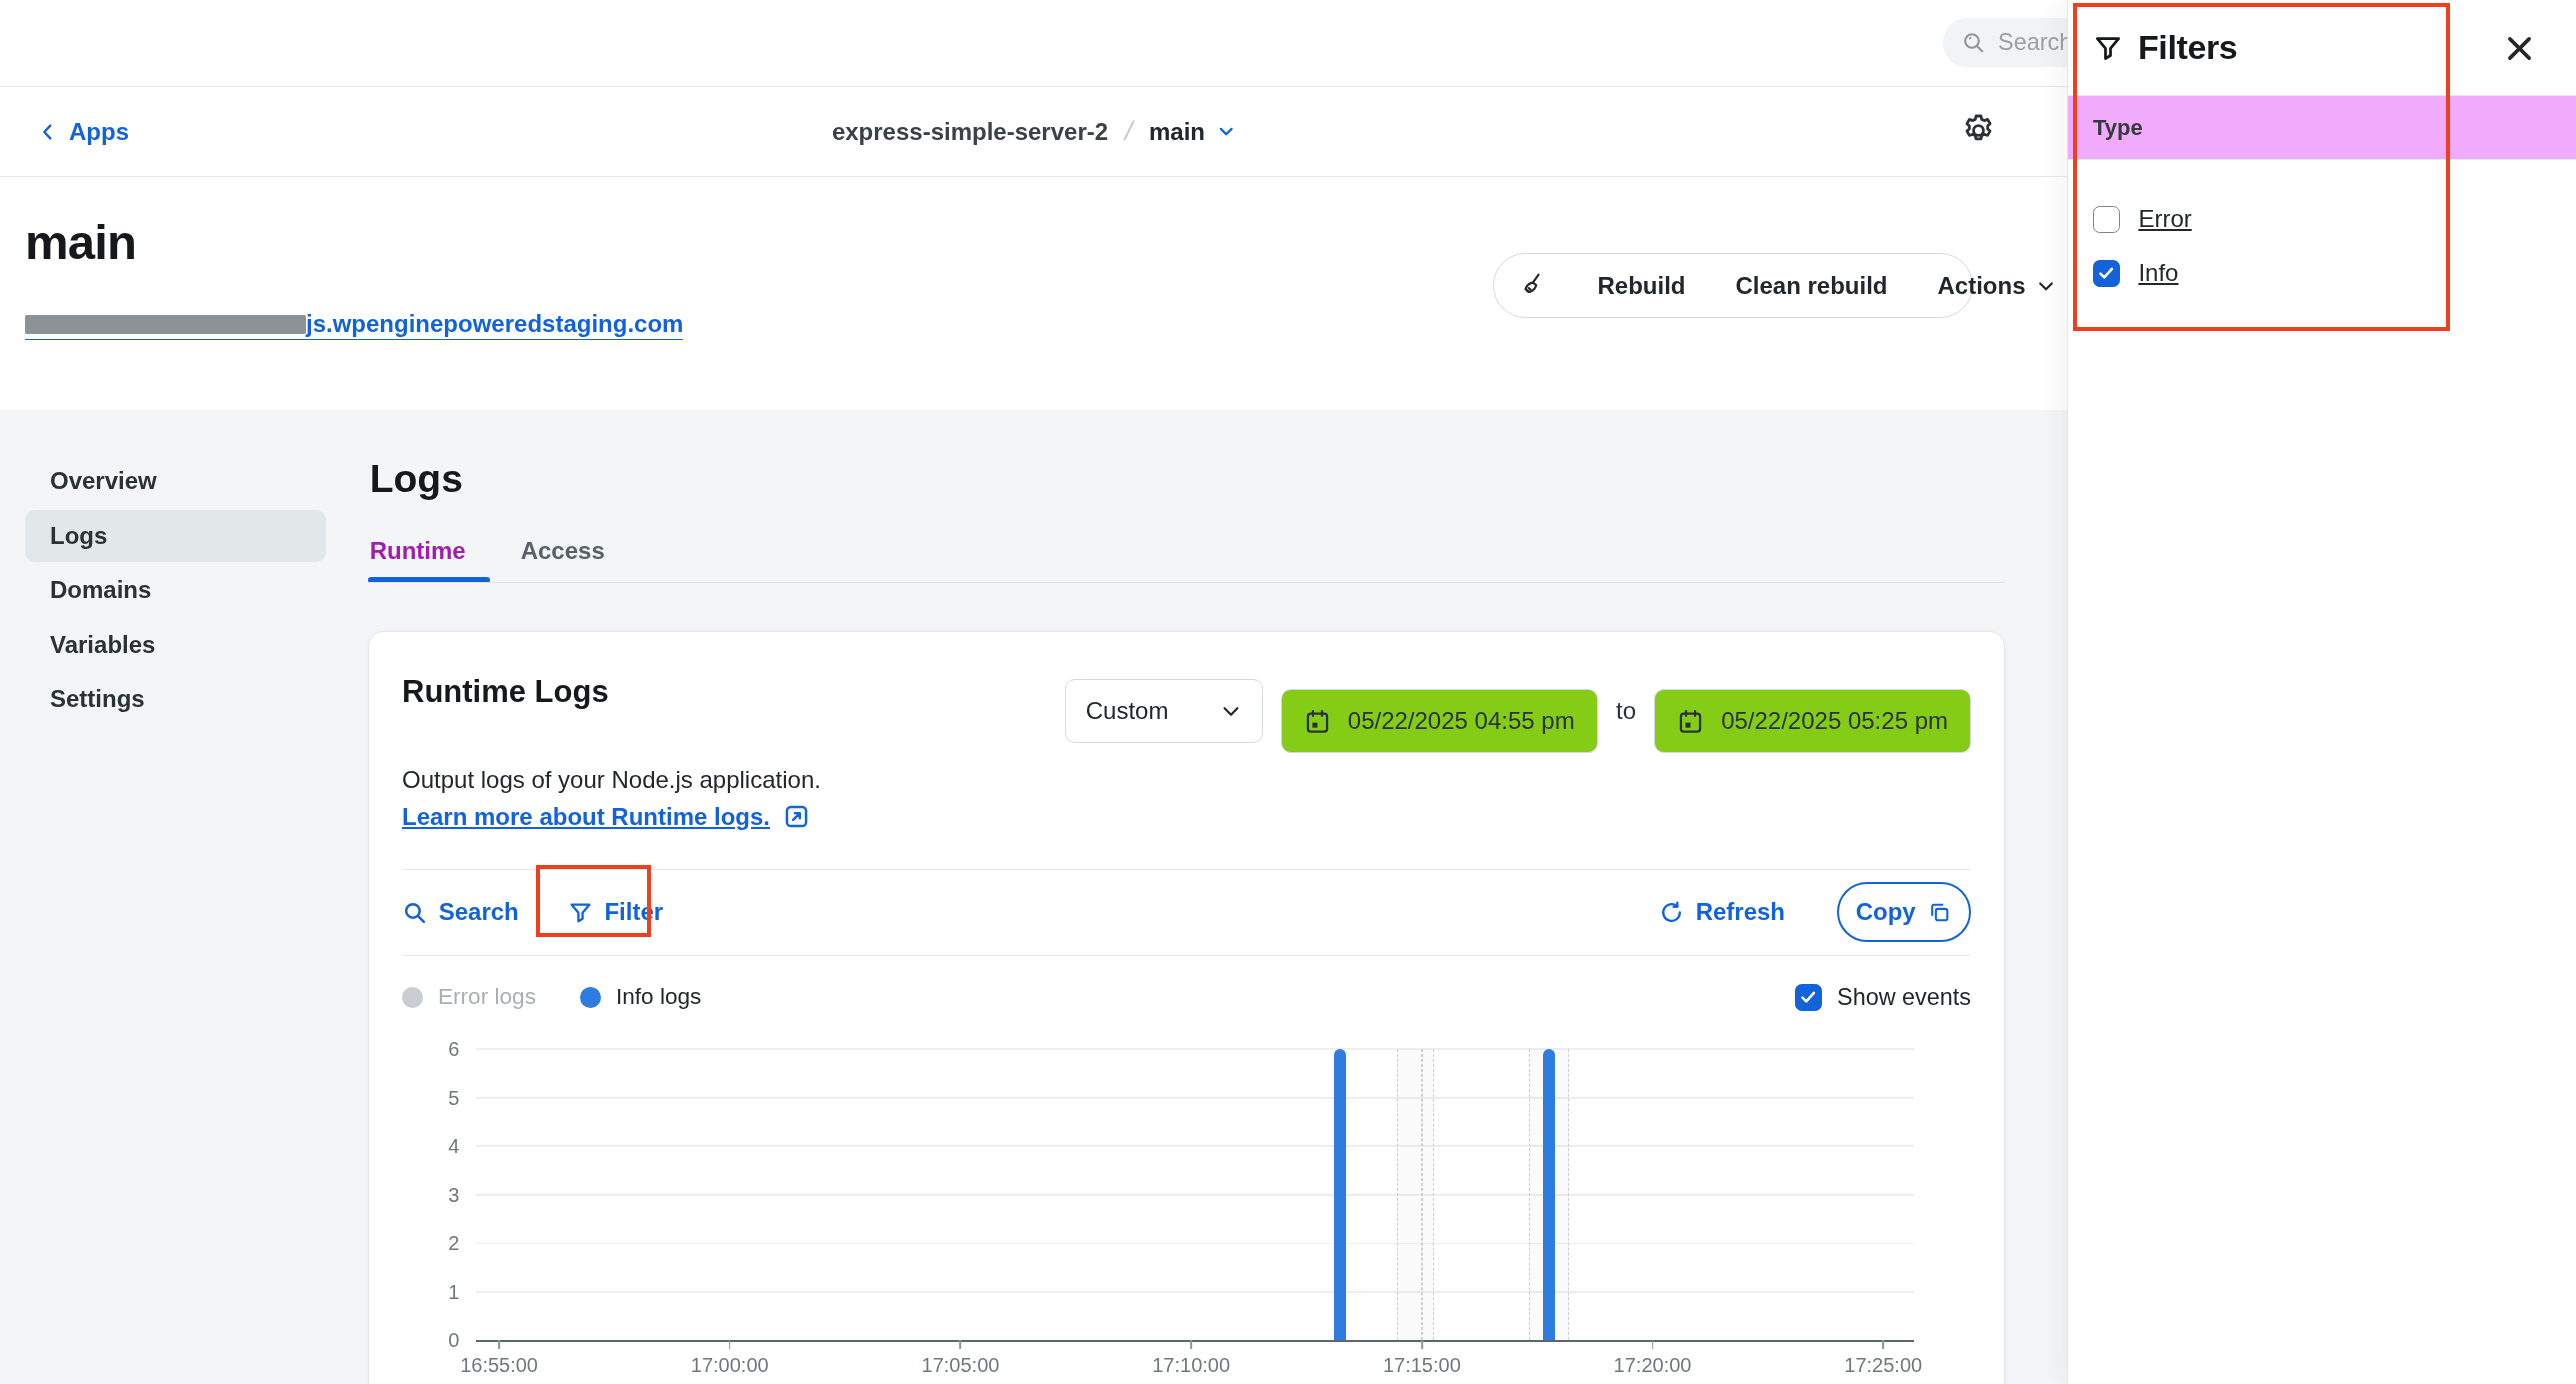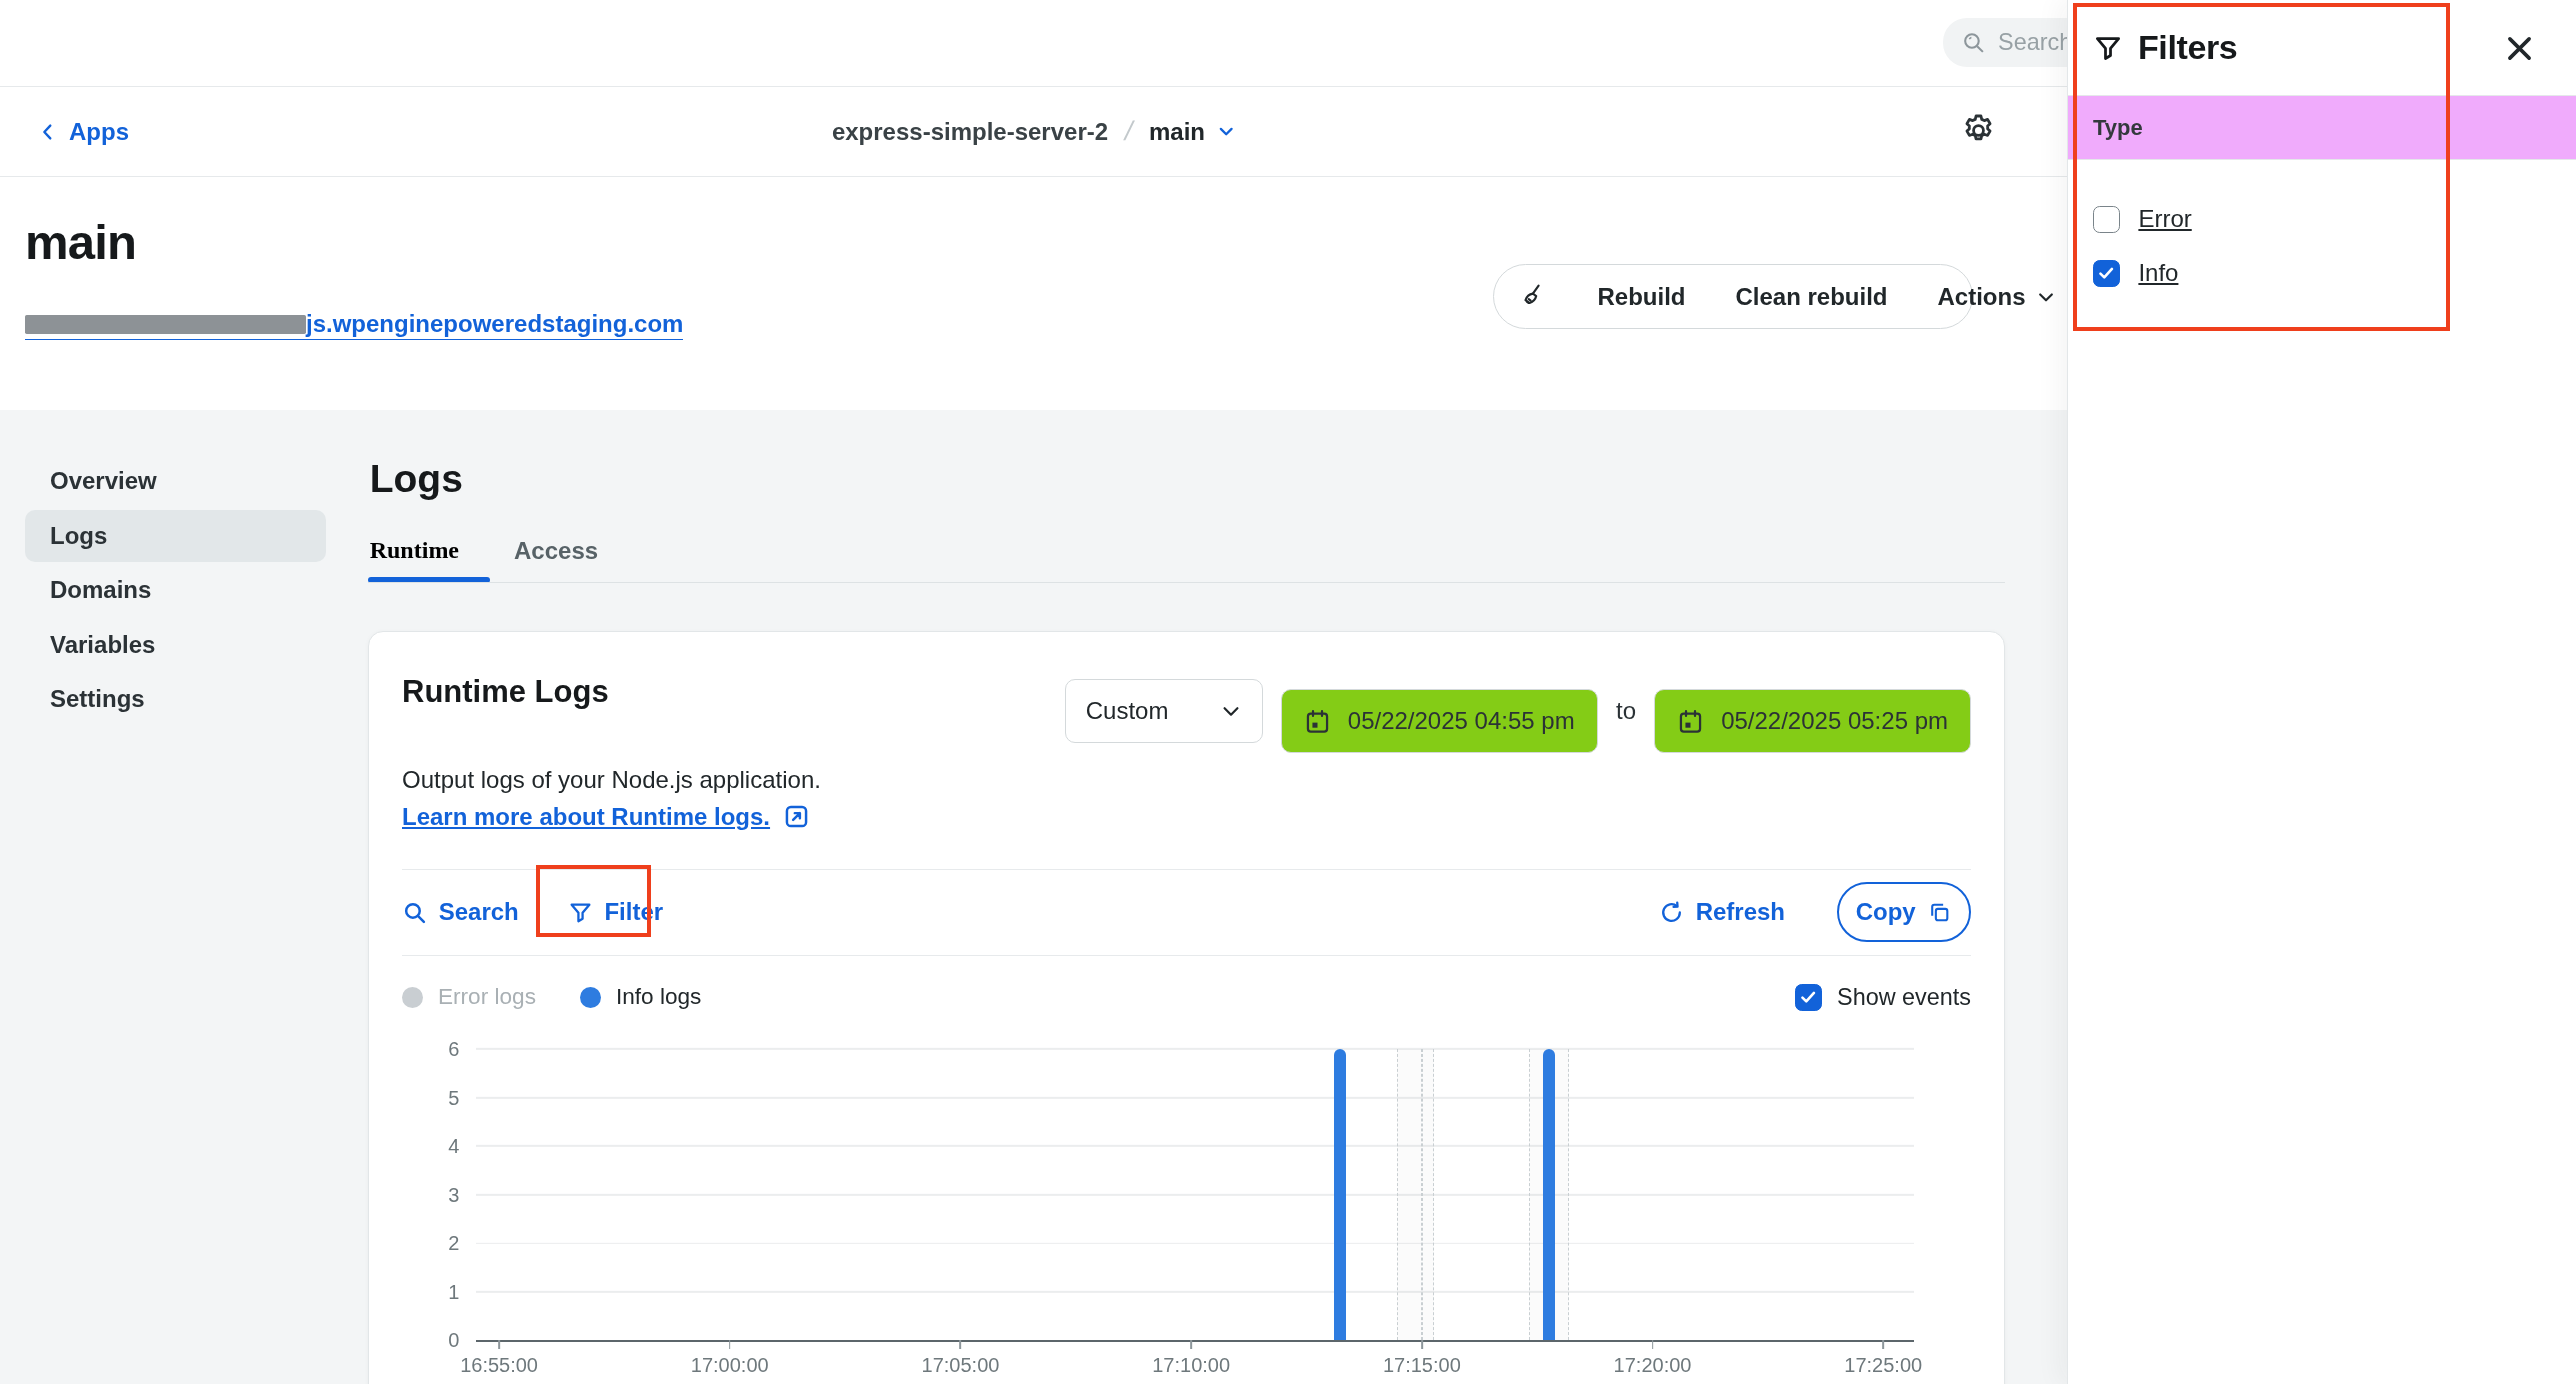--- a/index.html
+++ b/index.html
@@ -24,37 +24,37 @@
   .crumb-env svg { width:18.4px; height:18.4px; color:#1262d9; }
   .gear-btn { position:absolute; left:1960px; top:25px; width:40px; height:40px; color:#2b3236; cursor:pointer; }
   .gear-btn svg { width:37px; height:37px; }
 
   
   .page-header { position:absolute; left:0; top:177px; width:2576px; height:233px; background:#fff; }
   .page-title { position:absolute; left:25px; top:37px; font-size:49px; font-weight:700; color:#16191b; letter-spacing:-0.8px; }
   .url-row { position:absolute; left:25px; top:134px; display:flex; align-items:flex-end; border-bottom:1.7px solid #1262d9; padding-bottom:2.5px; cursor:pointer; }
   .redact { width:281px; height:18.4px; background:#8d9296; border-radius:1.7px; margin-bottom:2.5px; }
   .url-text { font-size:24px; font-weight:700; color:#1262d9; line-height:25px; }
-  .btn-group { position:absolute; left:1493px; top:87px; width:480px; height:65px; border:1.7px solid #d4d9db; border-radius:33px; background:#fff; display:flex; align-items:stretch; }
+  .btn-group { position:absolute; left:1493px; top:76px; width:480px; height:65px; border:1.7px solid #d4d9db; border-radius:33px; background:#fff; display:flex; align-items:stretch; }
   .btn-seg { display:flex; align-items:center; justify-content:center; padding:0 25px; font-size:24px; font-weight:700; color:#21272a; cursor:pointer; white-space:nowrap; }
   .btn-seg svg { width:28.5px; height:28.5px; }
   .btn-seg .chev { width:20px; height:20px; margin-left:10px; }
   .vdiv { width:0.8px; background:#dfe3e5; margin:10px 0; }
 
   
   .body-bg { position:absolute; left:0; top:410px; width:2576px; height:974px; background:#f3f5f6; }
   .sidebar { position:absolute; left:25px; top:45px; width:301px; }
   .side-item { height:52px; display:flex; align-items:center; padding-left:25px; font-size:24px; font-weight:700; color:#2b3236; border-radius:10px; margin-bottom:2.5px; cursor:pointer; }
   .side-item.selected { background:#e2e7e9; }
 
   .main-col { position:absolute; left:368px; top:0; width:1637px; }
   .logs-h2 { position:absolute; left:1.7px; top:47px; font-size:39px; font-weight:700; color:#16191b; }
   .tabs { position:absolute; left:1.7px; top:127px; display:flex; gap:55px; }
   .tab { font-size:24px; font-weight:700; color:#576267; padding-bottom:20px; cursor:pointer; }
-  .tab.active { color:#000000;font-family:Liberation Serif, serif; }
+  .tab.active { color:#a21caf; }
   .tab-underline { position:absolute; left:0; top:167px; width:122px; height:5.9px; border-radius:3.3px; background:#1262d9; }
   .tab-divider { position:absolute; left:0; top:172px; width:1637px; height:0.8px; background:#dde2e4; }
 
   
   .card { position:absolute; left:0; top:221px; width:1637px; height:787px; background:#fff; border:0.8px solid #e2e6e8; border-radius:15px; box-shadow:0 1.7px 5px rgba(33,39,42,0.04); padding:37px 33px 0 33px; overflow:hidden; }
   .card-head { display:flex; justify-content:space-between; align-items:flex-start; }
   .card-title { font-size:31px; font-weight:700; color:#16191b; padding-top:5px; }
   .controls { display:flex; align-items:center; gap:18.4px; }
   .select-box { width:198px; height:64px; border:1.7px solid #d4d9db; border-radius:10px; display:flex; align-items:center; justify-content:space-between; padding:0 20px; cursor:pointer; background:#fff; }
   .select-box span { font-size:24px; color:#21272a; }

